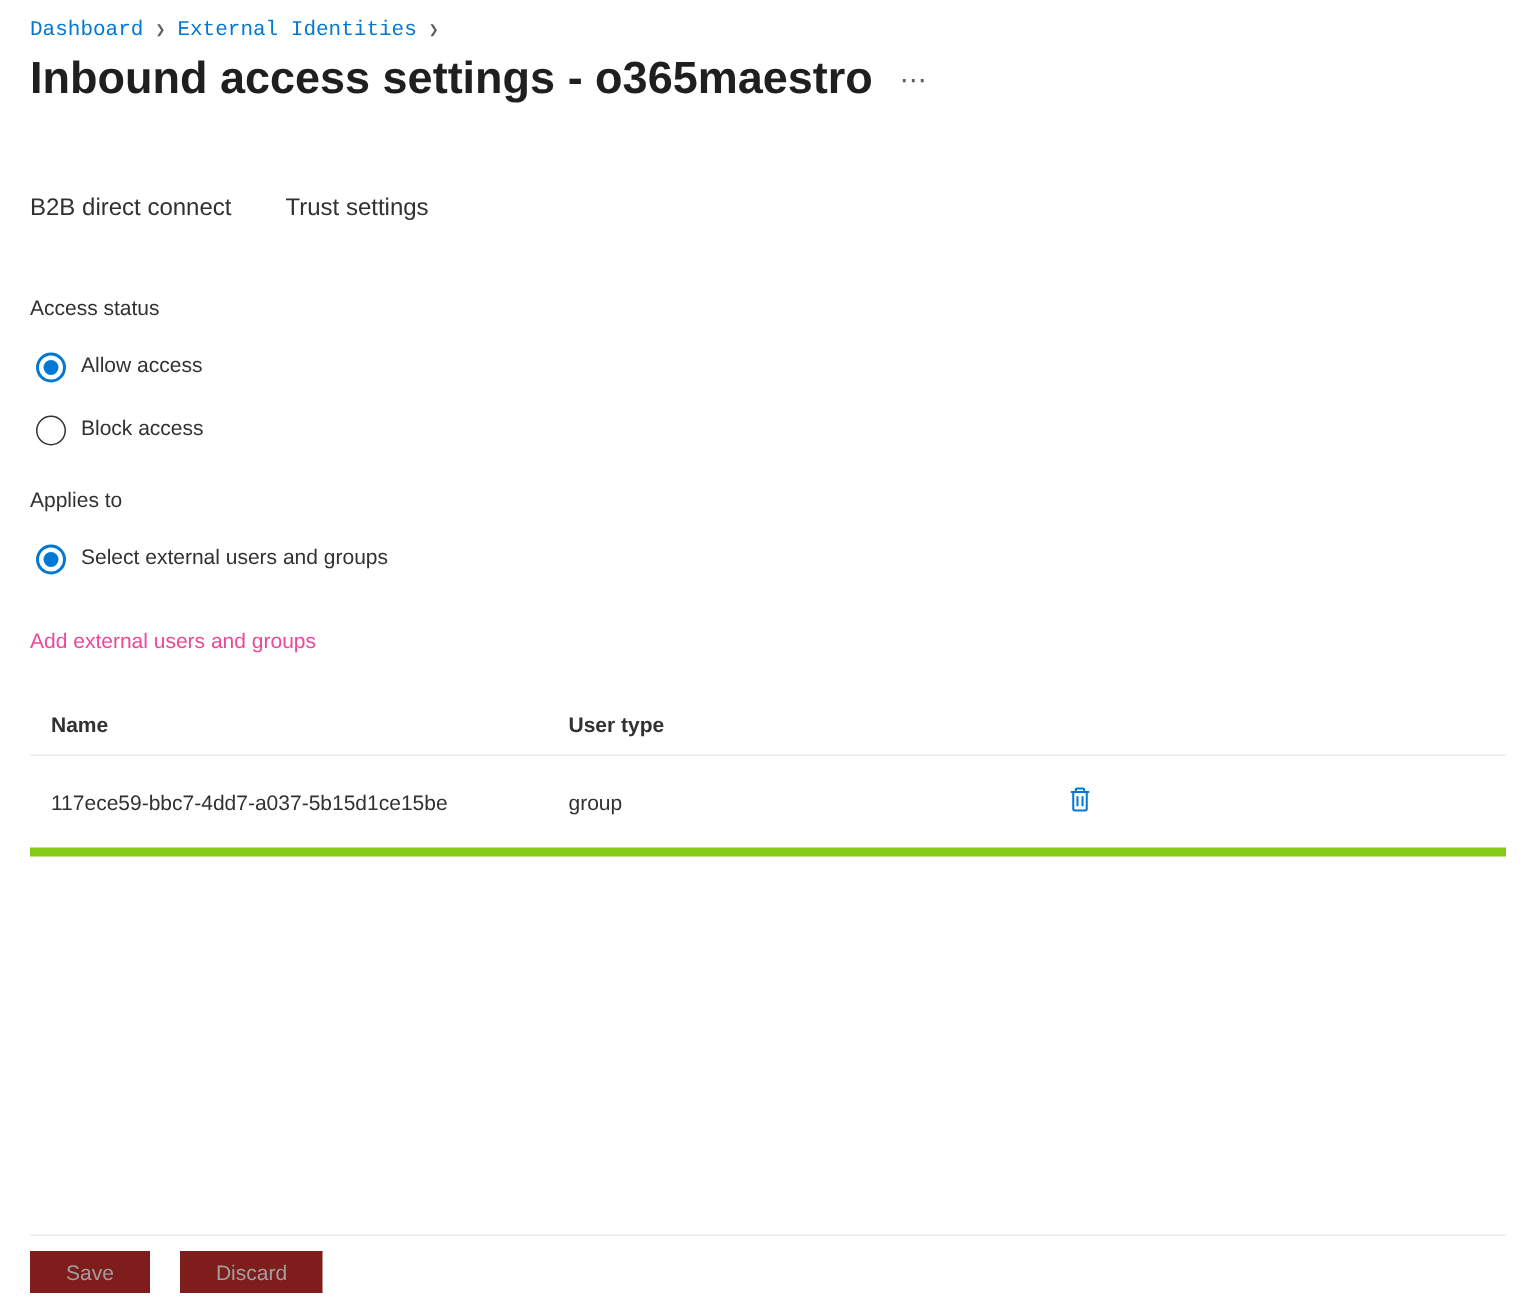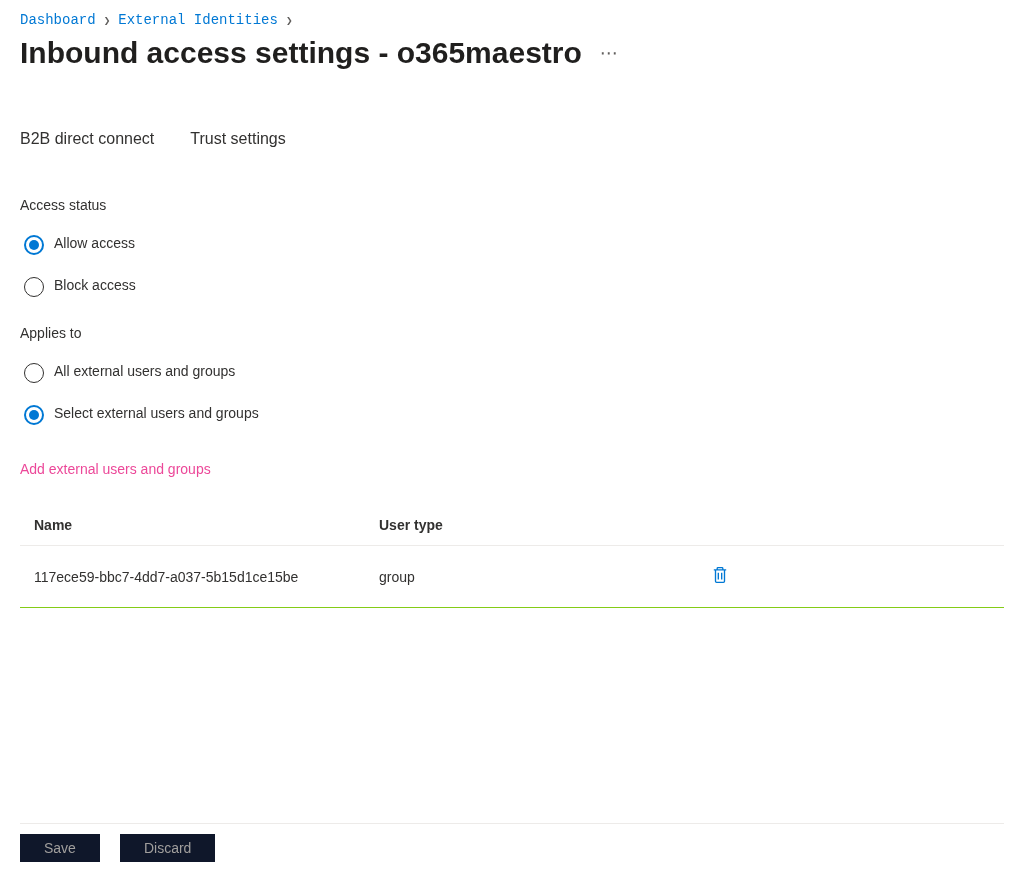--- a/index.html
+++ b/index.html
@@ -117,21 +117,21 @@
     .table-header {
       display: flex;
       padding: 12px 14px;
       border-bottom: 1px solid #edebe9;
       font-weight: 600;
       font-size: 14px;
     }
     .table-row {
       display: flex;
       padding: 20px 14px;
-      border-bottom: 1px solid #84cc16;
+      border-bottom: 6px solid #84cc16;
       font-size: 14px;
       align-items: center;
     }
     .col-name { flex: 0 0 345px; }
     .col-type { flex: 0 0 320px; }
     .col-remove { flex: 1; }
     .delete-icon {
       color: #0078D4;
       cursor: pointer;
       display: inline-flex;
@@ -146,21 +146,21 @@
       bottom: 8px;
       left: 20px;
       right: 20px;
       border-top: 1px solid #edebe9;
       padding-top: 10px;
       display: flex;
       gap: 20px;
     }
     .btn {
       padding: 6px 24px;
-      background: #0f172a;
+      background: #7f1d1d;
       border: none;
       font-size: 14px;
       color: #a19f9d;
       cursor: pointer;
       font-family: inherit;
     }
   </style>
 </head>
 <body>
 
@@ -192,24 +192,20 @@
     <span class="radio-label">Allow access</span>
   </div>
   <div class="radio-option">
     <span class="radio-circle"></span>
     <span class="radio-label">Block access</span>
   </div>
 </div>
 
 <div class="section-label">Applies to</div>
 <div class="radio-group">
-  <div class="radio-option">
-    <span class="radio-circle"></span>
-    <span class="radio-label">All external users and groups</span>
-  </div>
   <div class="radio-option">
     <span class="radio-circle checked">
         <span class="radio-dot"></span>
       </span>
     <span class="radio-label">Select external users and groups</span>
   </div>
 </div>
 
 <a class="link">Add external users and groups</a>
 

